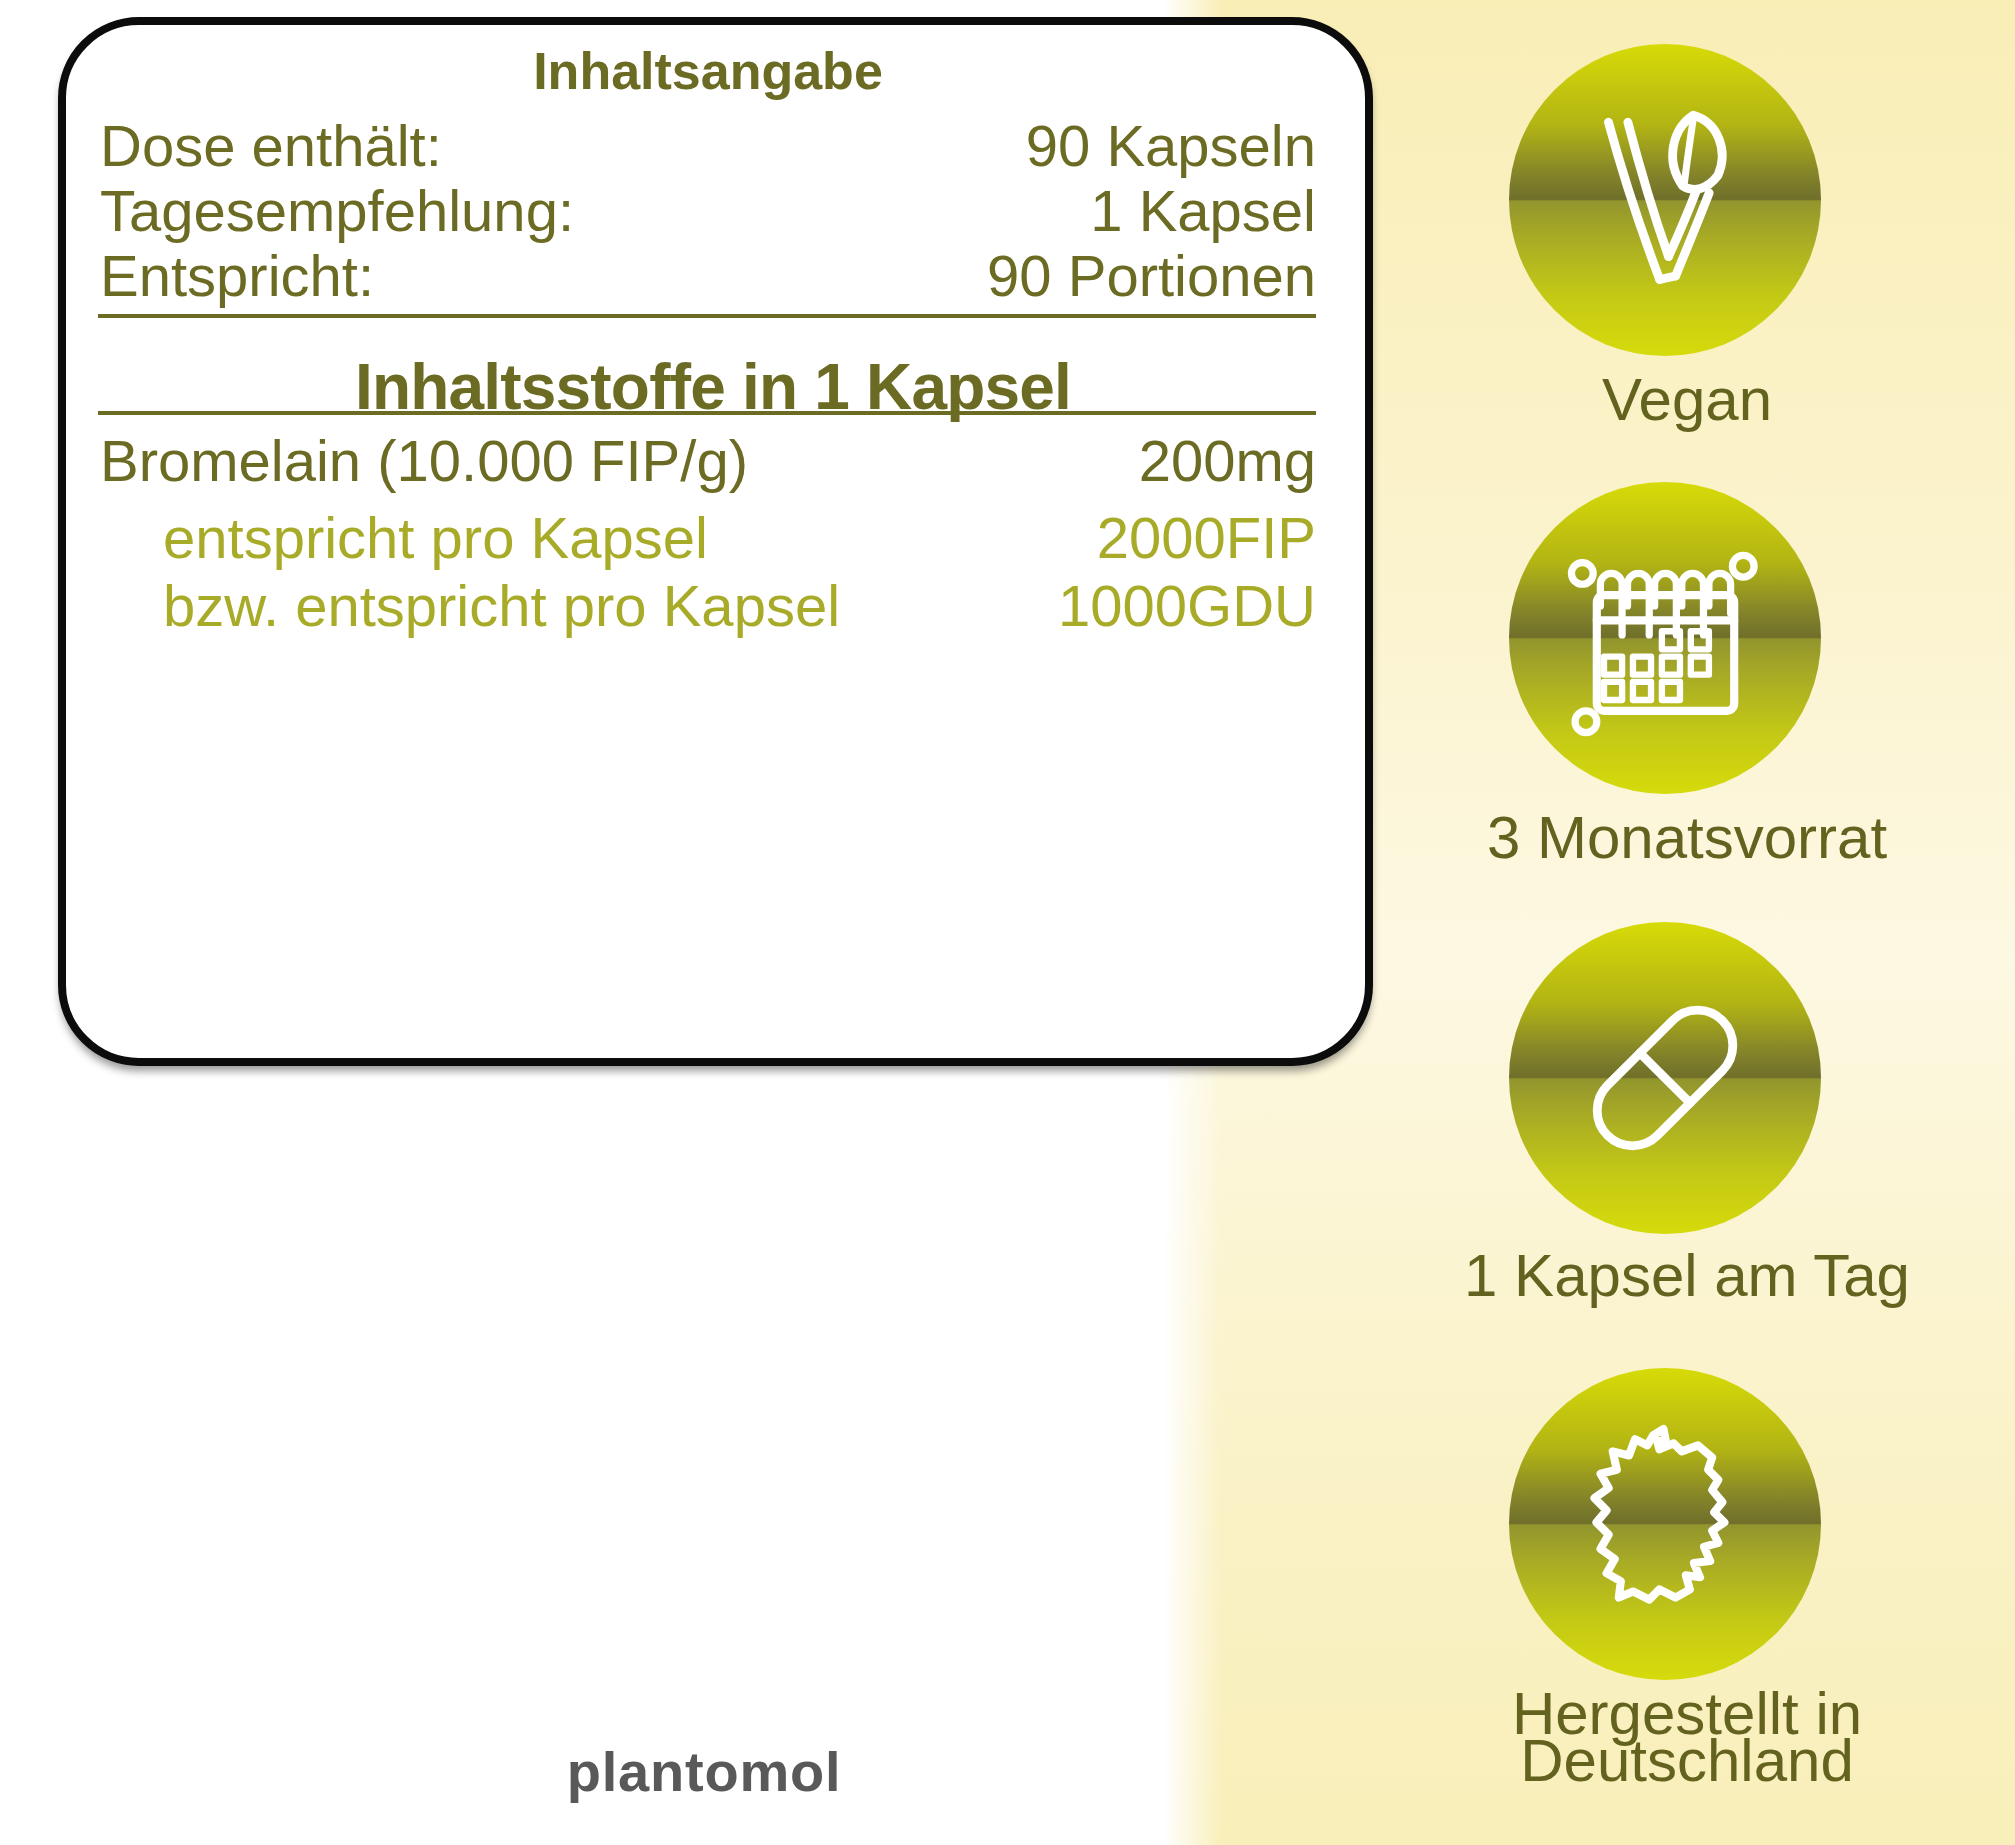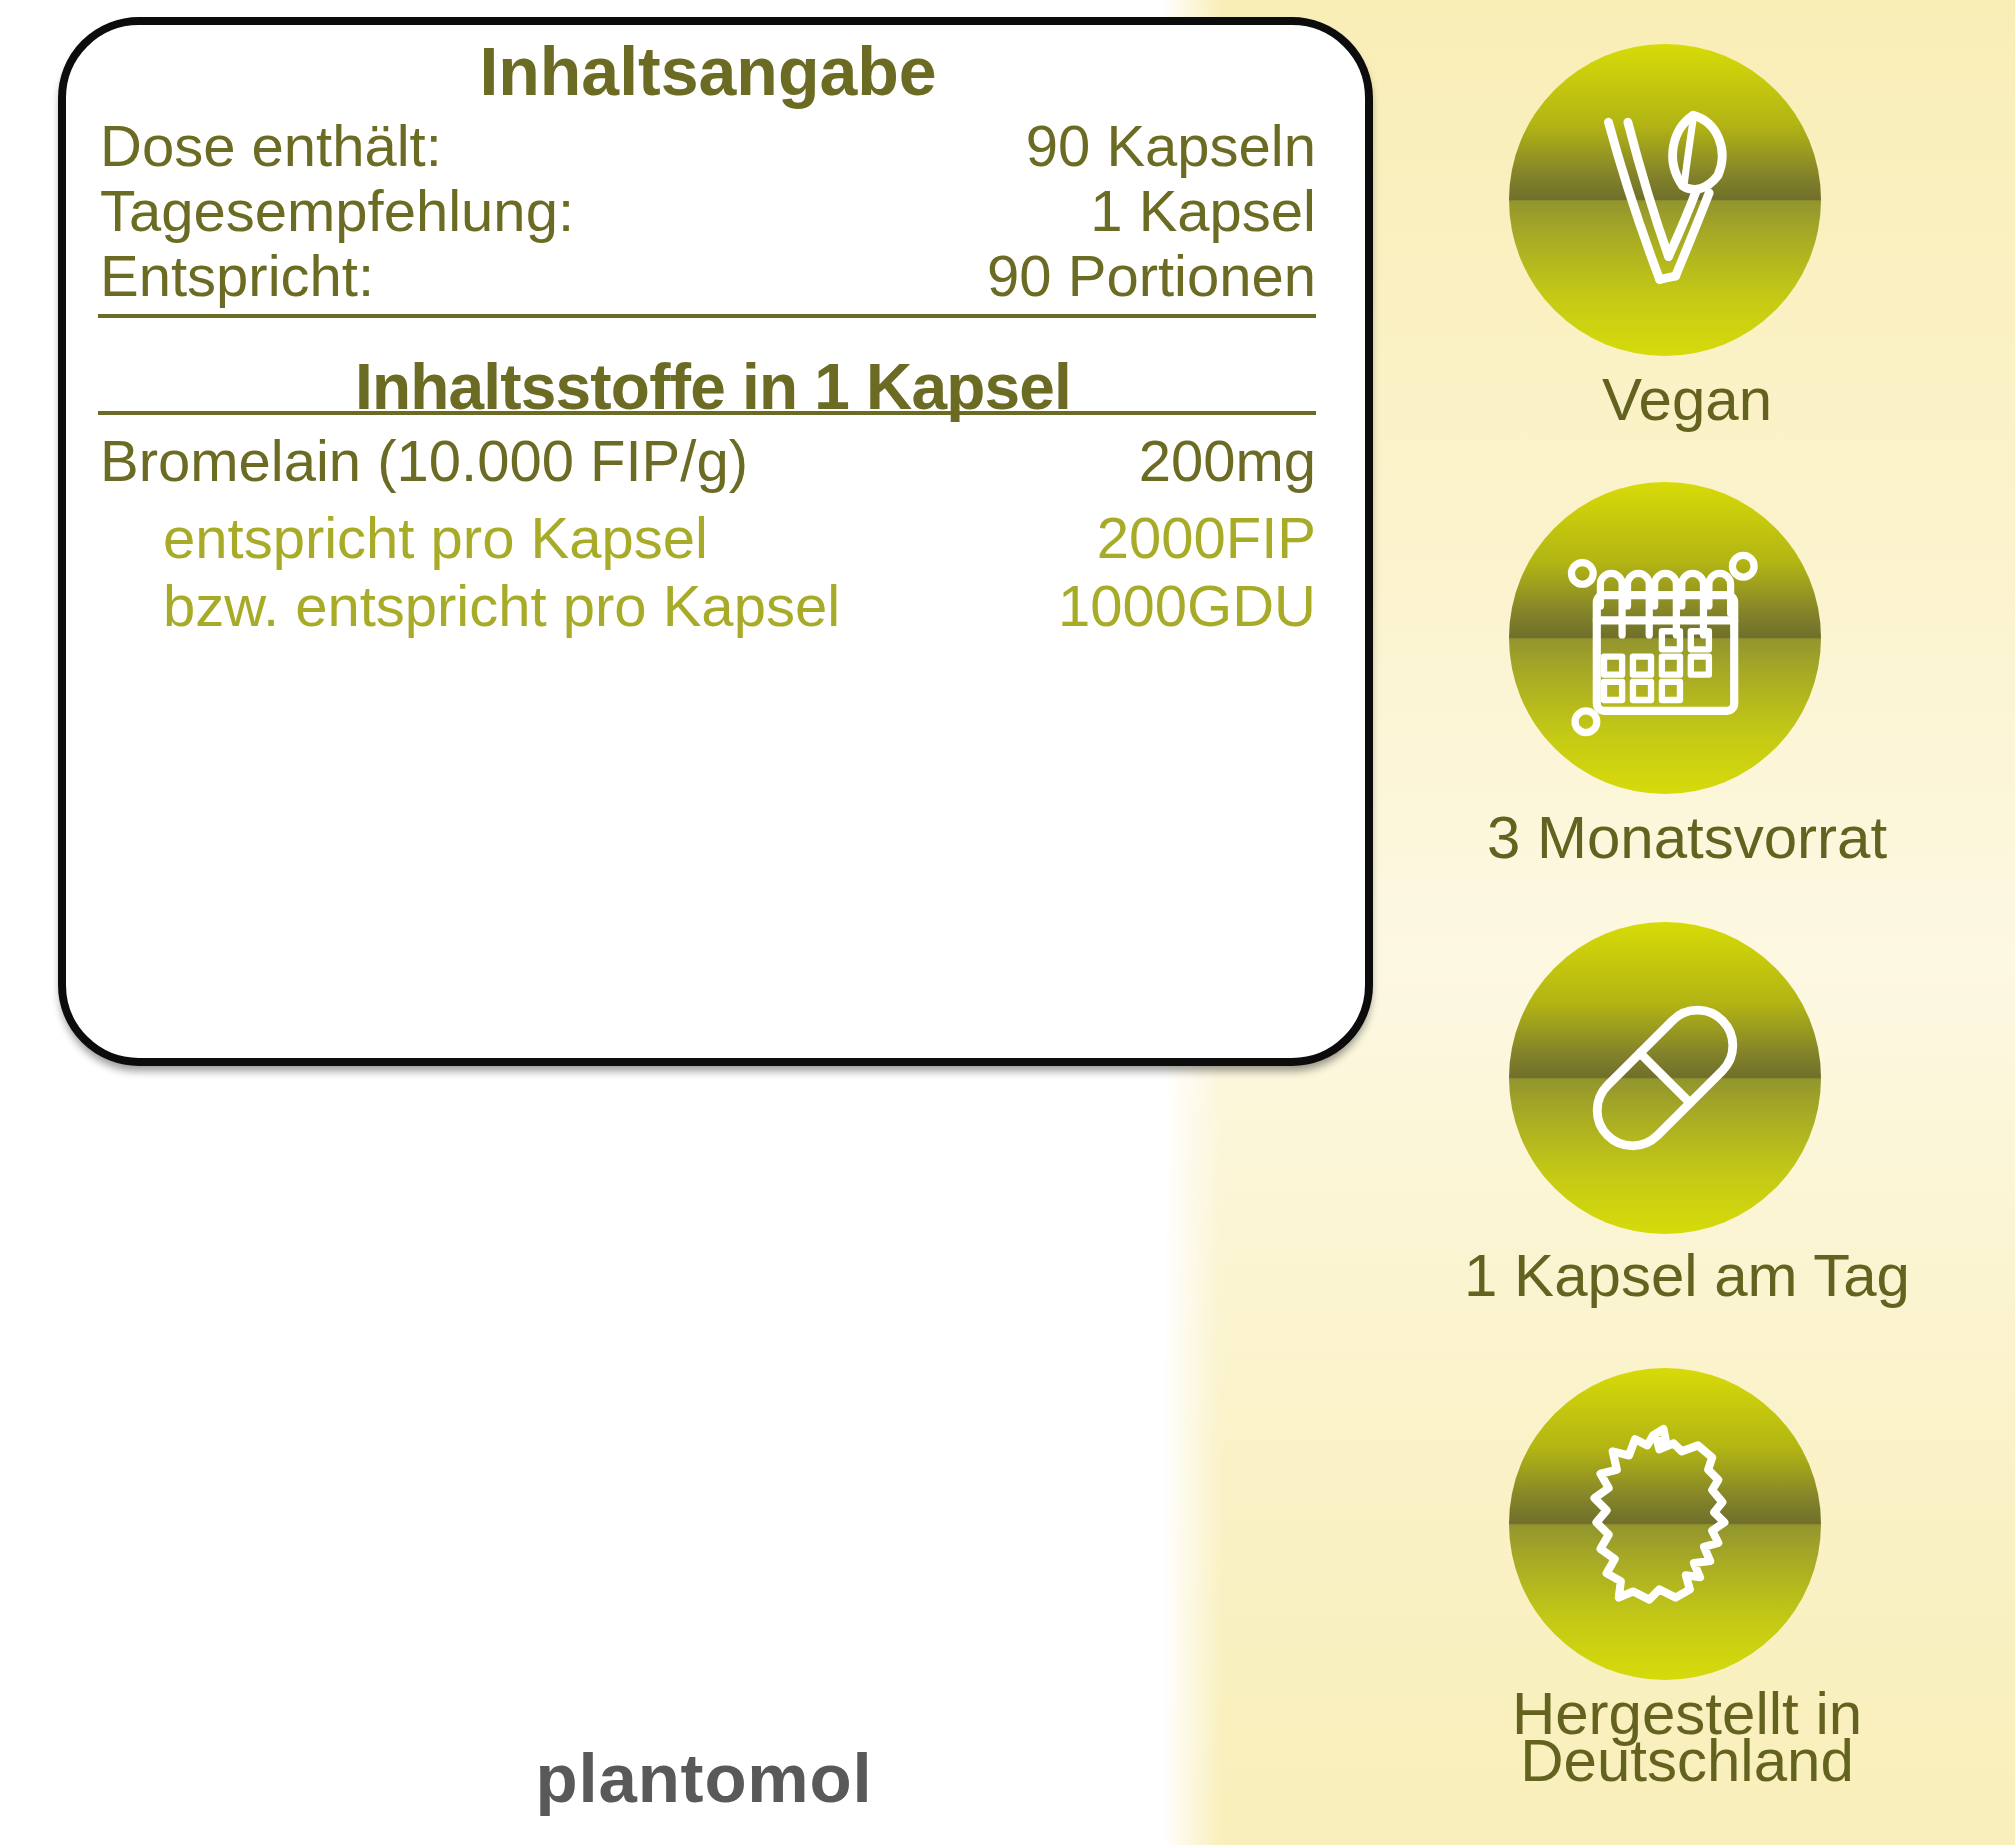--- a/index.html
+++ b/index.html
@@ -13,21 +13,21 @@
       linear-gradient(90deg,#ffffff 0px,rgba(255,255,255,0) 59px),
       linear-gradient(180deg,#f9eeb6 0%,#fbf3cd 30%,#fdf8e2 52%,#faf2c8 78%,#f9efba 100%);
   }
   .info-box{
     position:absolute;left:58px;top:17px;width:1315px;height:1049px;
     box-sizing:border-box;background:#ffffff;border:8.5px solid #0c0c0c;border-radius:81px;
     box-shadow:0 6.8px 8.5px -2.5px rgba(0,0,0,0.4);
   }
   .panel-title{
     position:absolute;left:34px;right:49px;top:11px;height:71px;line-height:71px;
-    text-align:center;font-size:68px;font-weight:700;color:#6b6b23;letter-spacing:0px;
+    text-align:center;font-size:52px;font-weight:700;color:#6b6b23;letter-spacing:0px;
   }
   .facts-row{
     position:absolute;left:34px;right:49px;height:65px;line-height:65px;
     display:flex;justify-content:space-between;font-size:58px;color:#6b6b23;
   }
   .row-1{top:88px;} .row-2{top:153px;} .row-3{top:218px;}
   .row-4{top:403px;} .row-5{top:469px;} .row-6{top:537px;align-items:center;}
   .sub-row{color:#a8ab28;margin-top:11px;}
   .sub-row .row-label{padding-left:63px;}
   .separator{
@@ -46,21 +46,21 @@
   .badge-1{top:44px;} .badge-2{top:482px;} .badge-3{top:922px;} .badge-4{top:1368px;}
   .badge svg{display:block;}
   .badge-caption{
     position:absolute;left:1365px;width:644px;text-align:center;
     font-size:60px;line-height:61px;font-weight:500;color:#63631f;
   }
   .cap-1{top:369px;} .cap-2{top:807px;} .cap-3{top:1245px;}
   .cap-4{top:1690px;line-height:47px;}
   .logo{
     position:absolute;left:475px;top:1739px;width:458px;text-align:center;
-    font-size:69px;font-weight:600;color:#595959;letter-spacing:0.8px;
+    font-size:56px;font-weight:600;color:#595959;letter-spacing:0.8px;
   }
 </style>
 </head>
 <body>
 
 <div class="canvas">
 
   <div class="yellow-band"></div>
 
   <div class="info-box">

